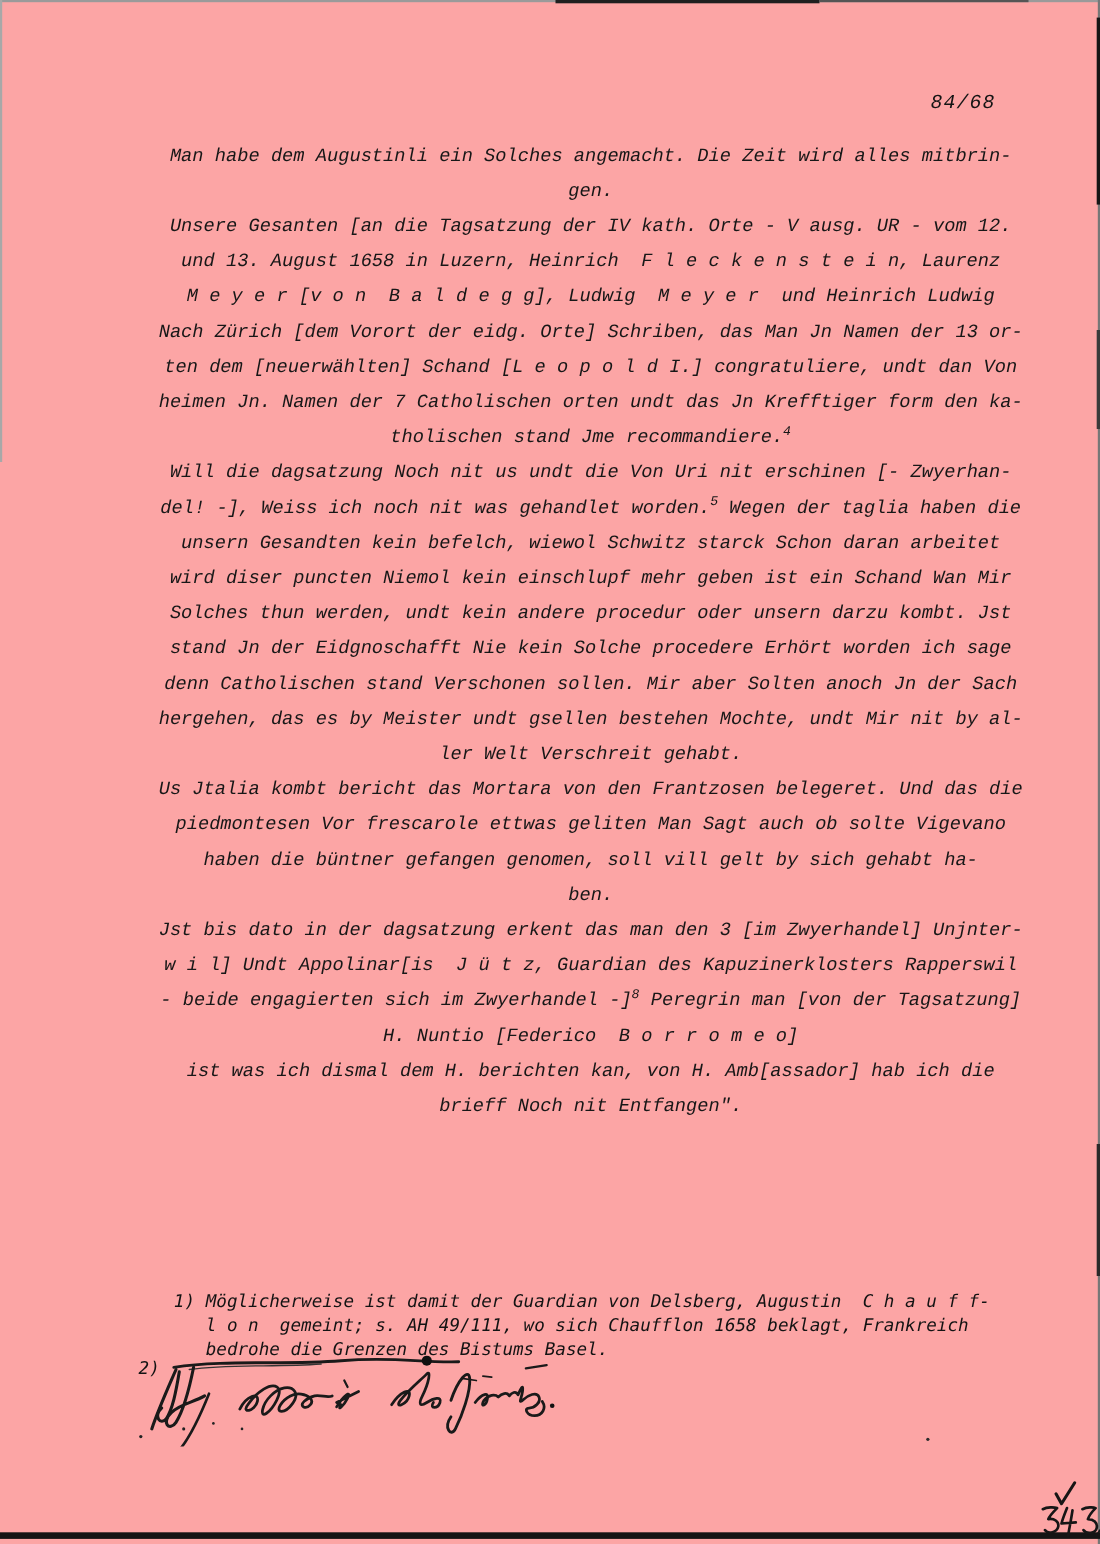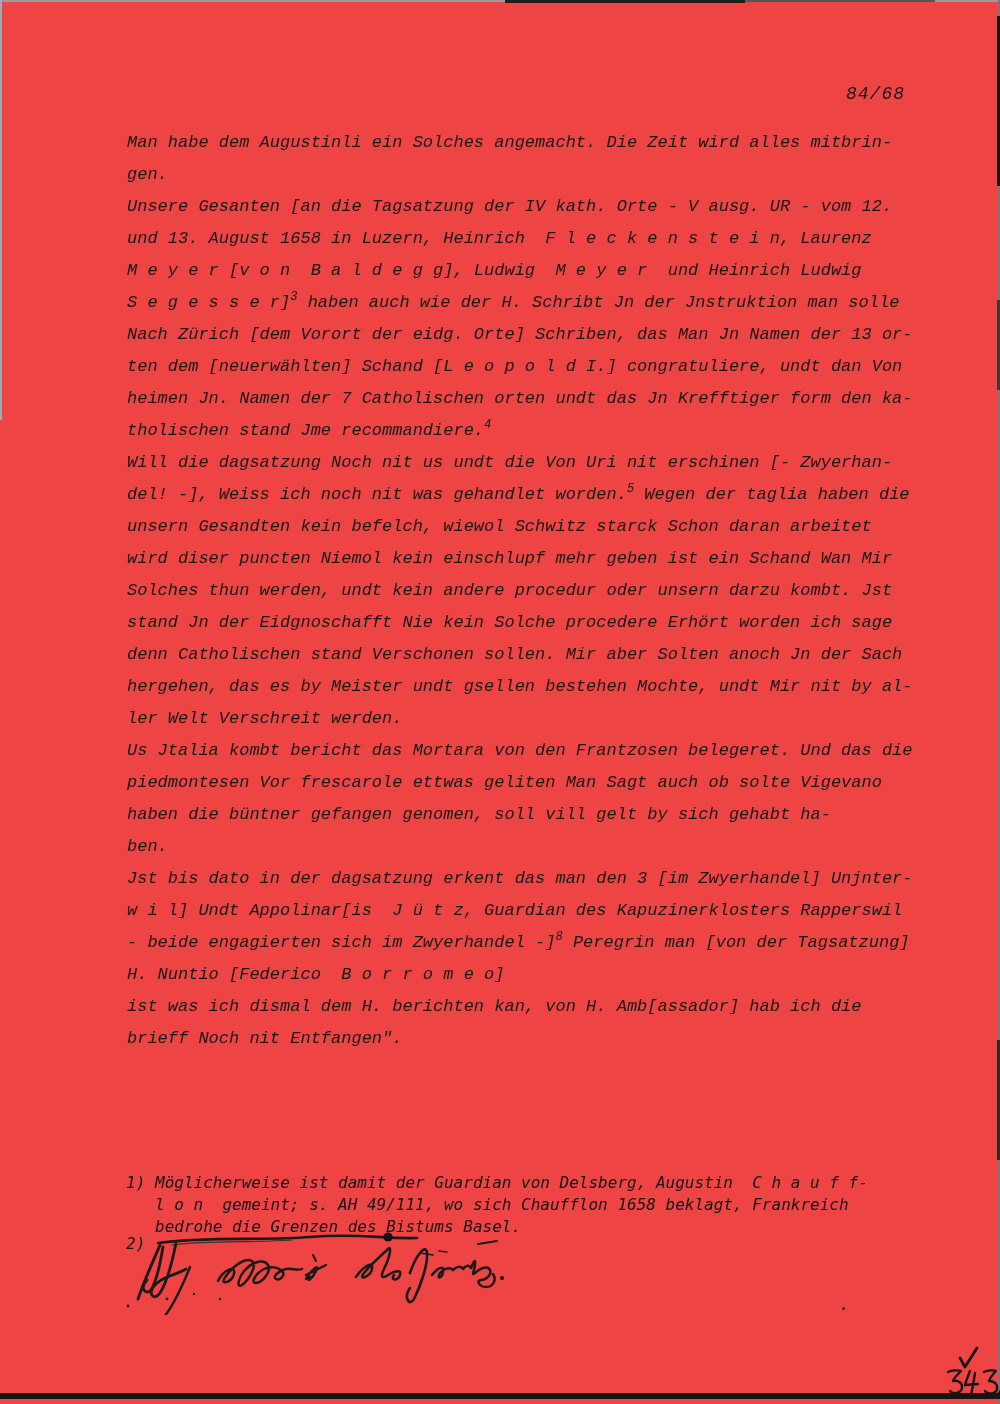--- a/index.html
+++ b/index.html
@@ -1,20 +1,20 @@
 <!DOCTYPE html>
 <html><head>
 <meta charset="utf-8">
 <style>
   html,body { margin:0; padding:0; background:#e8e8e8; }
   .page {
     position:relative;
     width:1000px; height:1404px;
     margin:0 auto;
-    background:#ef4444;
+    background:#fca5a5;
     overflow:hidden;
     font-family:"Liberation Mono", monospace;
     color:#161616;
   }
   
   .b-top      { position:absolute; left:0;   top:0;     width:1000px; height:2px; background:#9a9a9a; }
   .b-top-dark { position:absolute; left:505px; top:0;   width:240px;  height:3px; background:#1f1f1f; }
   .b-top-mid  { position:absolute; left:745px; top:0;   width:190px;  height:2px; background:#555; }
   .b-left     { position:absolute; left:0;   top:0;     width:2px;    height:420px; background:#a8a8a8; }
   .b-right    { position:absolute; left:998px; top:0;   width:2px;    height:1404px; background:#777; }
@@ -26,29 +26,29 @@
 
   .page-number {
     position:absolute; left:846px; top:84px;
     font-style:italic; font-size:18px; letter-spacing:1px;
     color:#141414;
   }
   .body-text {
     position:absolute; left:127px; top:127px; width:820px;
     font-style:italic; font-size:17px; color:#171717;
   }
-  .line { height:32px; line-height:32px; white-space:pre; }
+  .line { height:32px; line-height:32px; white-space:pre;text-align:center; }
   .line sup { font-size:12px; line-height:0; vertical-align:7px; }
 
   .footnotes {
     position:absolute; left:126px; top:1172px; width:800px;
     font-family:"DejaVu Sans Mono", monospace;
     font-style:italic; font-size:16px; color:#131313;
   }
-  .fn-line { height:22px; line-height:22px; white-space:pre; }
+  .fn-line { height:22px; line-height:22px; white-space:pre;margin-left:32px; }
   .fn-marker { display:inline-block; width:29px; }
   .fn-cont { padding-left:29px; }
 
   .fn2-marker {
     position:absolute; left:126px; top:1234px;
     font-family:"DejaVu Sans Mono", monospace;
     font-style:italic; font-size:16px; color:#131313;
   }
   .signature-svg { position:absolute; left:110px; top:1225px; }
   .checkmark-svg { position:absolute; left:940px; top:1340px; }
@@ -70,34 +70,33 @@
   <div class="speck" style="left:842px; top:1307px;"></div>
 
   <div class="page-number">84/68</div>
 
   <div class="body-text" id="body-lines">
       <div class="line"><span>Man habe dem Augustinli ein Solches angemacht. Die Zeit wird alles mitbrin-</span></div>
       <div class="line"><span>gen.</span></div>
       <div class="line"><span>Unsere Gesanten [an die Tagsatzung der IV kath. Orte - V ausg. UR - vom 12.</span></div>
       <div class="line"><span>und 13. August 1658 in Luzern, Heinrich  F l e c k e n s t e i n, Laurenz</span></div>
       <div class="line"><span>M e y e r [v o n  B a l d e g g], Ludwig  M e y e r  und Heinrich Ludwig</span></div>
-      <div class="line"><span>S e g e s s e r]</span><sup>3</sup><span> haben auch wie der H. Schribt Jn der Jnstruktion man solle</span></div>
       <div class="line"><span>Nach Zürich [dem Vorort der eidg. Orte] Schriben, das Man Jn Namen der 13 or-</span></div>
       <div class="line"><span>ten dem [neuerwählten] Schand [L e o p o l d I.] congratuliere, undt dan Von</span></div>
       <div class="line"><span>heimen Jn. Namen der 7 Catholischen orten undt das Jn Krefftiger form den ka-</span></div>
       <div class="line"><span>tholischen stand Jme recommandiere.</span><sup>4</sup></div>
       <div class="line"><span>Will die dagsatzung Noch nit us undt die Von Uri nit erschinen [- Zwyerhan-</span></div>
       <div class="line"><span>del! -], Weiss ich noch nit was gehandlet worden.</span><sup>5</sup><span> Wegen der taglia haben die</span></div>
       <div class="line"><span>unsern Gesandten kein befelch, wiewol Schwitz starck Schon daran arbeitet</span></div>
       <div class="line"><span>wird diser puncten Niemol kein einschlupf mehr geben ist ein Schand Wan Mir</span></div>
       <div class="line"><span>Solches thun werden, undt kein andere procedur oder unsern darzu kombt. Jst</span></div>
       <div class="line"><span>stand Jn der Eidgnoschafft Nie kein Solche procedere Erhört worden ich sage</span></div>
       <div class="line"><span>denn Catholischen stand Verschonen sollen. Mir aber Solten anoch Jn der Sach</span></div>
       <div class="line"><span>hergehen, das es by Meister undt gsellen bestehen Mochte, undt Mir nit by al-</span></div>
-      <div class="line"><span>ler Welt Verschreit werden.</span></div>
+      <div class="line"><span>ler Welt Verschreit gehabt.</span></div>
       <div class="line"><span>Us Jtalia kombt bericht das Mortara von den Frantzosen belegeret. Und das die</span></div>
       <div class="line"><span>piedmontesen Vor frescarole ettwas geliten Man Sagt auch ob solte Vigevano</span></div>
       <div class="line"><span>haben die büntner gefangen genomen, soll vill gelt by sich gehabt ha-</span></div>
       <div class="line"><span>ben.</span></div>
       <div class="line"><span>Jst bis dato in der dagsatzung erkent das man den 3 [im Zwyerhandel] Unjnter-</span></div>
       <div class="line"><span>w i l] Undt Appolinar[is  J ü t z, Guardian des Kapuzinerklosters Rapperswil</span></div>
       <div class="line"><span>- beide engagierten sich im Zwyerhandel -]</span><sup>8</sup><span> Peregrin man [von der Tagsatzung]</span></div>
       <div class="line"><span>H. Nuntio [Federico  B o r r o m e o]</span></div>
       <div class="line"><span>ist was ich dismal dem H. berichten kan, von H. Amb[assador] hab ich die</span></div>
       <div class="line"><span>brieff Noch nit Entfangen".</span></div>

